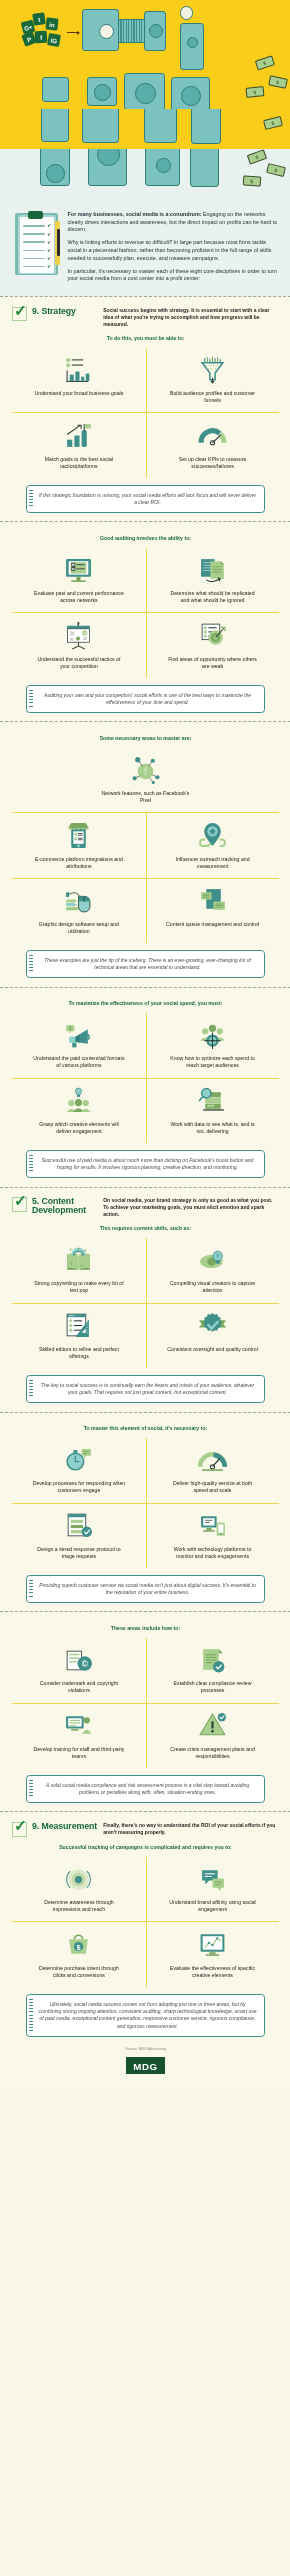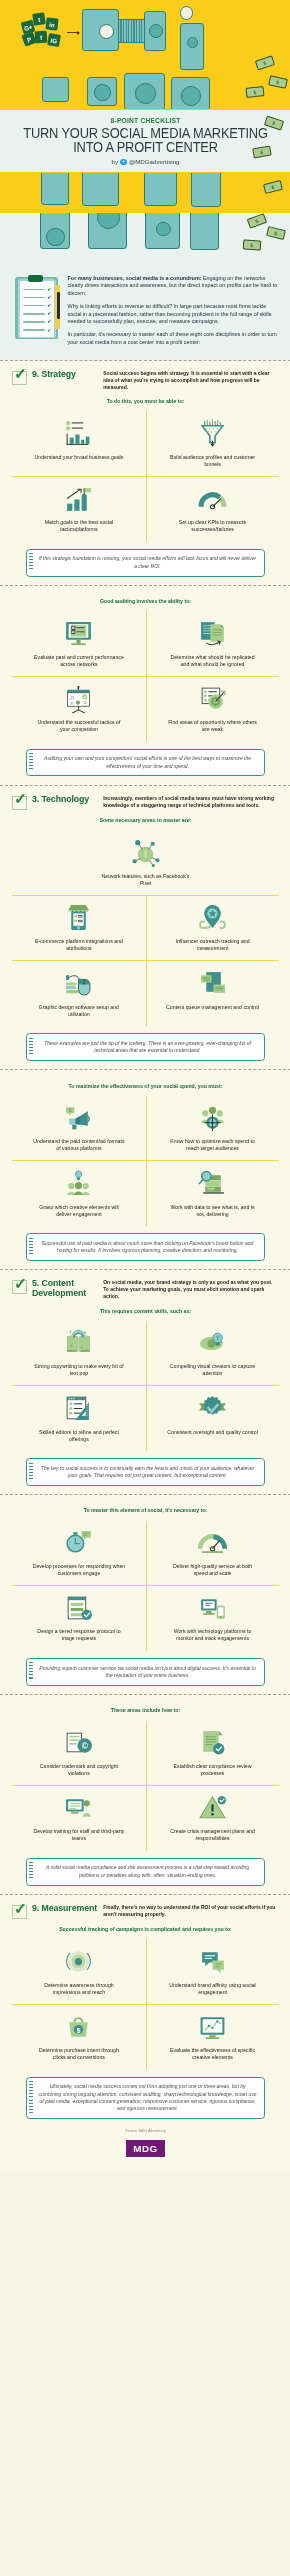--- a/index.html
+++ b/index.html
@@ -172,21 +172,21 @@
   }
   .note p { font-style: italic; font-size: 5px; line-height: 1.45; color: #4b4b4b; text-align: center; }
 
   
   svg { display: block; }
 
   
   .footer { background: #faf8e8; padding: 2.1px 12.4px 13.4px; text-align: center; }
   .src { font-size: 3.6px; color: #8a8a8a; line-height: 1.4; margin-bottom: 5.2px; }
   .logo {
-    display: inline-block; background: #701a75; color: #fff; font-weight: bold;
+    display: inline-block; background: #14532d; color: #fff; font-weight: bold;
     font-size: 9.8px; padding: 3.6px 7.2px 2.6px; letter-spacing: 0.5px;
   }
 </style>
 </head>
 <body>
 
 <div class="page">
 
   <div class="hero">
     <div class="social-cluster">
@@ -219,34 +219,20 @@
       </div>
       <div class="mbox b6">
         <div class="knob" style="left:9.3px;top:8.2px;width:19.6px;height:19.6px;"></div>
       </div>
     </div>
     <div class="bill" style="right:17.5px;top:58px;transform:rotate(-18deg);">$</div>
     <div class="bill" style="right:4.1px;top:77px;transform:rotate(12deg);">$</div>
     <div class="bill" style="right:28px;top:87px;transform:rotate(-6deg);">$</div>
   </div>
 
-  <div class="title-band">
-    <div class="kicker">8-POINT CHECKLIST</div>
-    <div class="maintitle">
-      <div>TURN YOUR SOCIAL MEDIA MARKETING</div>
-      <div>INTO A PROFIT CENTER</div>
-    </div>
-    <div class="byline">
-      <span>by</span>
-      <span class="tw-dot">✦</span>
-      <span>@MDGadvertising</span>
-    </div>
-    <div class="bill" style="right:8.2px;top:8.2px;transform:rotate(18deg);">$</div>
-    <div class="bill" style="right:20.6px;top:37px;transform:rotate(-10deg);">$</div>
-  </div>
 
   <div class="strip2">
     <div class="mbox" style="left:41px;top:-3.1px;width:28px;height:36px;"></div>
     <div class="mbox" style="left:82px;top:-5.2px;width:37px;height:39px;"></div>
     <div class="mbox" style="left:144px;top:-2.1px;width:33px;height:36px;"></div>
     <div class="mbox" style="left:191px;top:-5.2px;width:30px;height:40px;"></div>
     <div class="bill" style="right:9.3px;top:9.3px;transform:rotate(-14deg);">$</div>
   </div>
   <div class="strip3">
     <div class="mbox" style="left:40px;top:-6.2px;width:30px;height:43px;">
@@ -474,25 +460,20 @@
             </div>
             <div class="cell-label">Find areas of opportunity where others are weak</div>
           </div>
         </div>
         <div class="note">
           <p>Auditing your own and your competitors' social efforts is one of the best ways to maximize the effectiveness of your time and spend.</p>
         </div>
       </div>
       <div class="dashed-sep"></div>
       <div class="section">
-        <div class="sec-head">
-          <div class="chk"></div>
-          <div class="sec-title">3. Technology</div>
-          <div class="sec-lede">Increasingly, members of social media teams must have strong working knowledge of a staggering range of technical platforms and tools.</div>
-        </div>
         <div class="sec-prompt">Some necessary areas to master are:</div>
         <div class="grid2">
           <div class="cell bb" style="grid-column: 1 / -1;">
             <div class="cell-icon">
               <svg width="29" height="29" viewBox="0 0 56 56">
                 <circle cx="28" cy="32" r="15" fill="#a9cf8e"></circle>
                 <text x="28" y="39" font-size="20" text-anchor="middle" fill="#cfe3bd" font-family="sans-serif" font-weight="bold">f</text>
                 <g stroke="#2b3b33" stroke-width="1.2">
                   <line x1="22" y1="22" x2="14" y2="10"></line>
                   <line x1="34" y1="22" x2="41" y2="12"></line>

